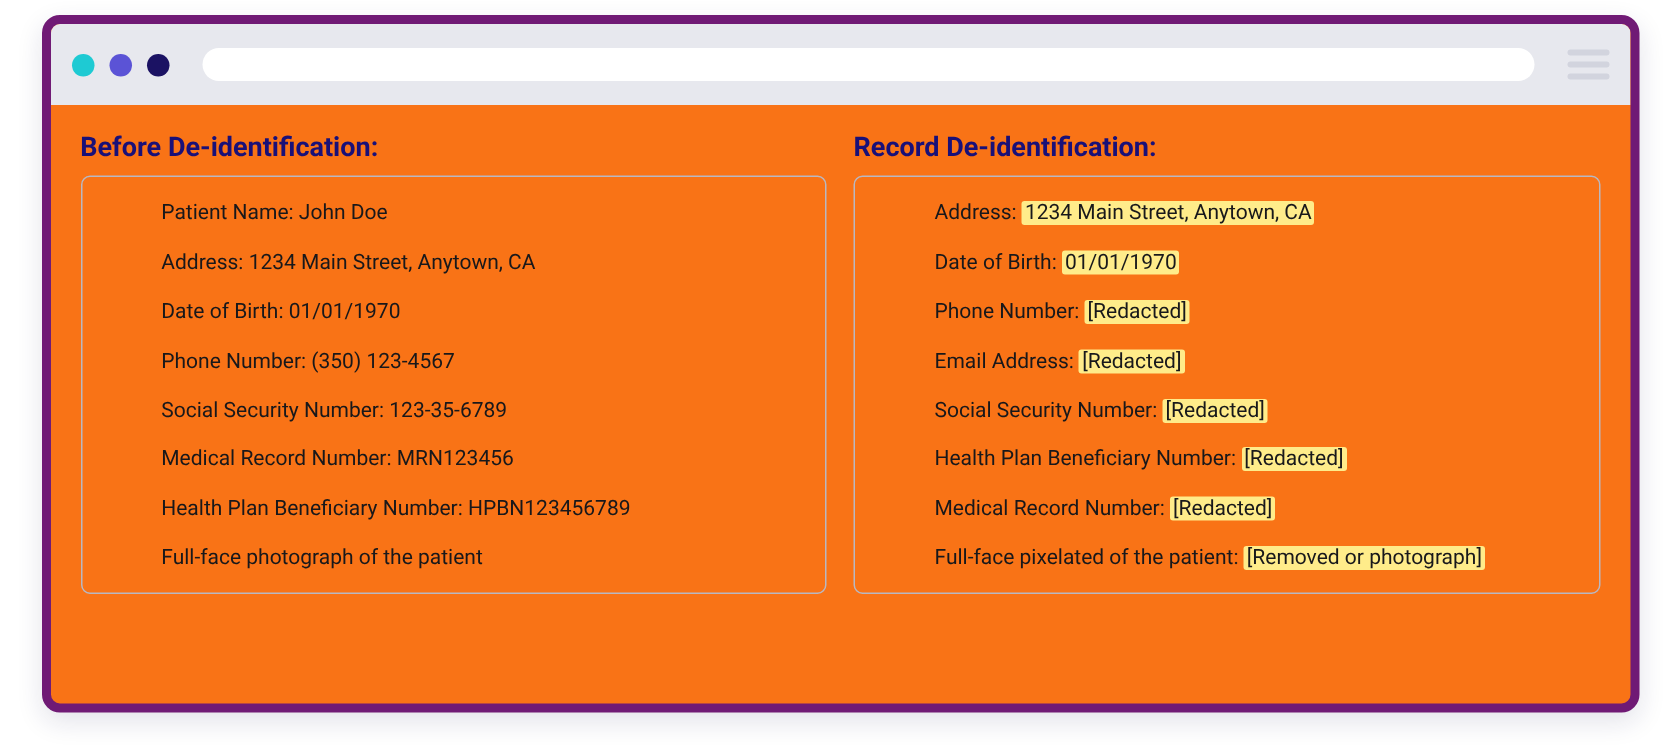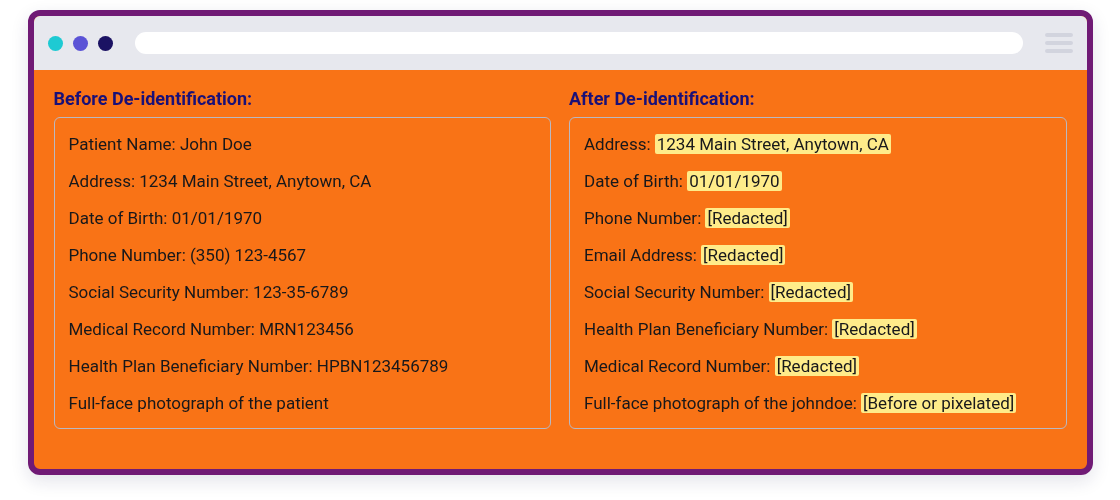--- a/index.html
+++ b/index.html
@@ -55,25 +55,26 @@
       font-weight: 700;
       color: #191078;
       margin-bottom: 8px;
     }
     .panel {
       border: 1px solid #b9b8c2;
       border-radius: 6px;
       padding: 8px 14px 6px 14px;
     }
     .row {
-      font-size: 17px;
+      font-size: 14px;
       color: #18181b;
       padding: 7px 0;
       line-height: 1.35;
       white-space: nowrap;
+      margin-left: 39px;
     }
     .hl {
       background: #ffec8a;
       padding: 0 2px;
       border-radius: 2px;
     }
   </style>
 </head>
 <body>
 
@@ -101,26 +102,26 @@
         <div class="row"><span>Date of Birth: </span><span>01/01/1970</span></div>
         <div class="row"><span>Phone Number: </span><span>(350) 123-4567</span></div>
         <div class="row"><span>Social Security Number: </span><span>123-35-6789</span></div>
         <div class="row"><span>Medical Record Number: </span><span>MRN123456</span></div>
         <div class="row"><span>Health Plan Beneficiary Number: </span><span>HPBN123456789</span></div>
         <div class="row"><span>Full-face photograph of the patient</span><span></span></div>
       </div>
     </div>
 
     <div class="col">
-      <h2>After De-identification:</h2>
+      <h2>Record De-identification:</h2>
       <div class="panel">
         <div class="row"><span>Address: </span><span class="hl">1234 Main Street, Anytown, CA</span></div>
         <div class="row"><span>Date of Birth: </span><span class="hl">01/01/1970</span></div>
         <div class="row"><span>Phone Number: </span><span class="hl">[Redacted]</span></div>
         <div class="row"><span>Email Address: </span><span class="hl">[Redacted]</span></div>
         <div class="row"><span>Social Security Number: </span><span class="hl">[Redacted]</span></div>
         <div class="row"><span>Health Plan Beneficiary Number: </span><span class="hl">[Redacted]</span></div>
         <div class="row"><span>Medical Record Number: </span><span class="hl">[Redacted]</span></div>
-        <div class="row"><span>Full-face photograph of the johndoe: </span><span class="hl">[Before or pixelated]</span></div>
+        <div class="row"><span>Full-face pixelated of the patient: </span><span class="hl">[Removed or photograph]</span></div>
       </div>
     </div>
   </div>
 </div>
 
 </body></html>

